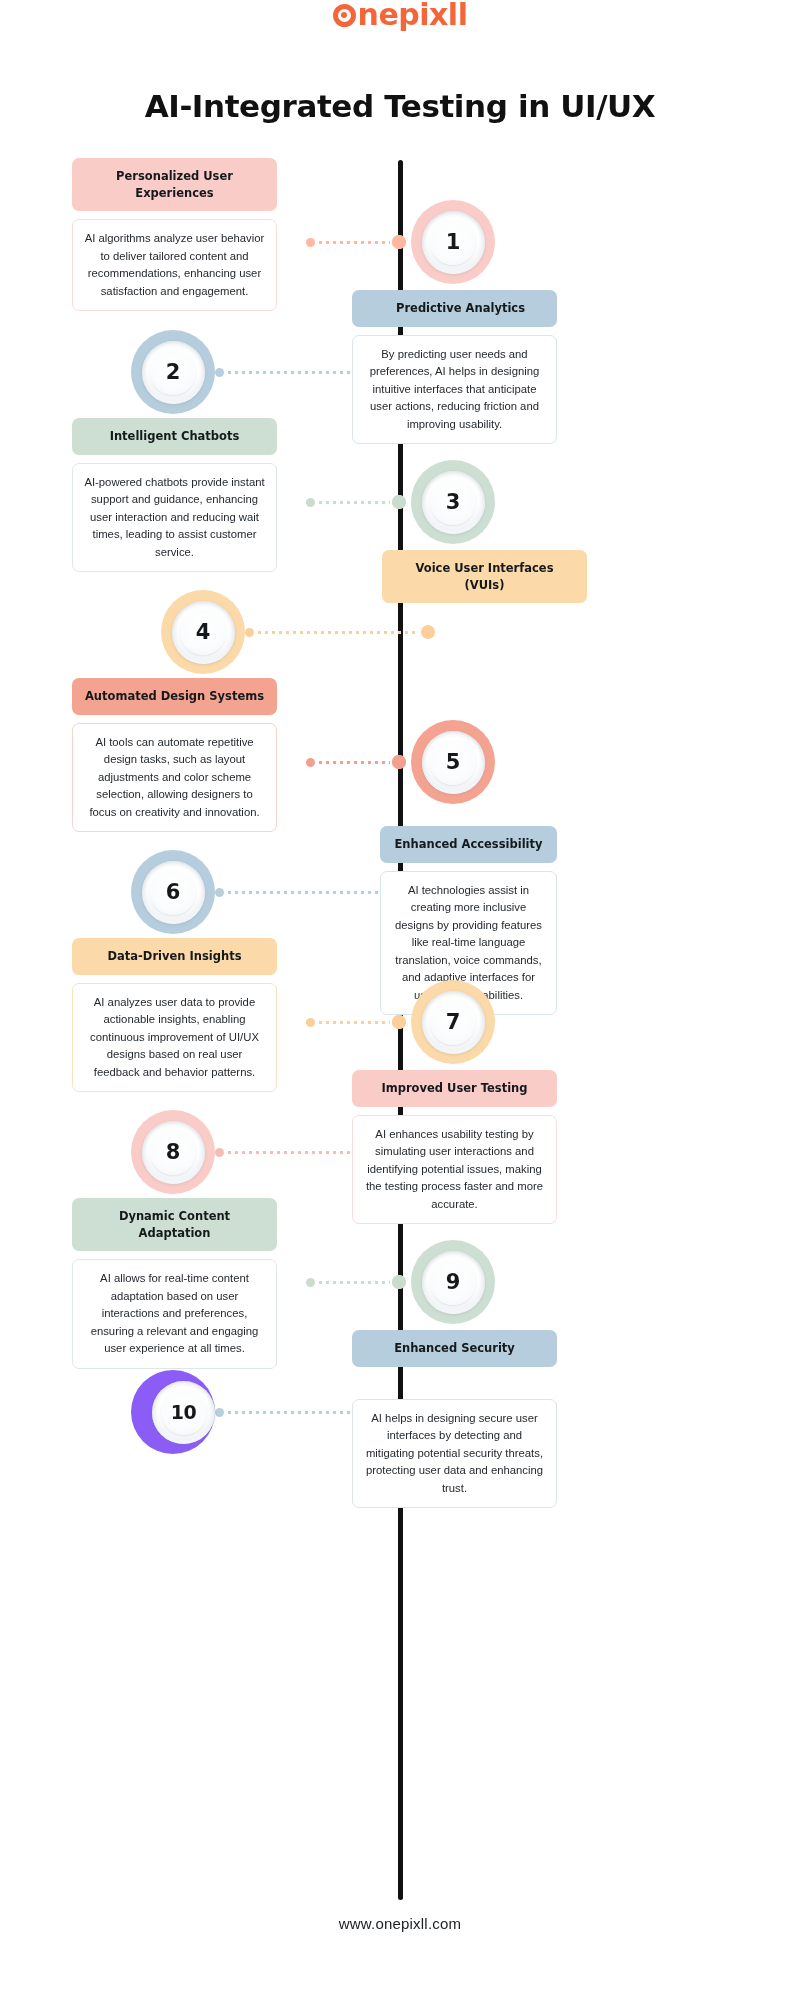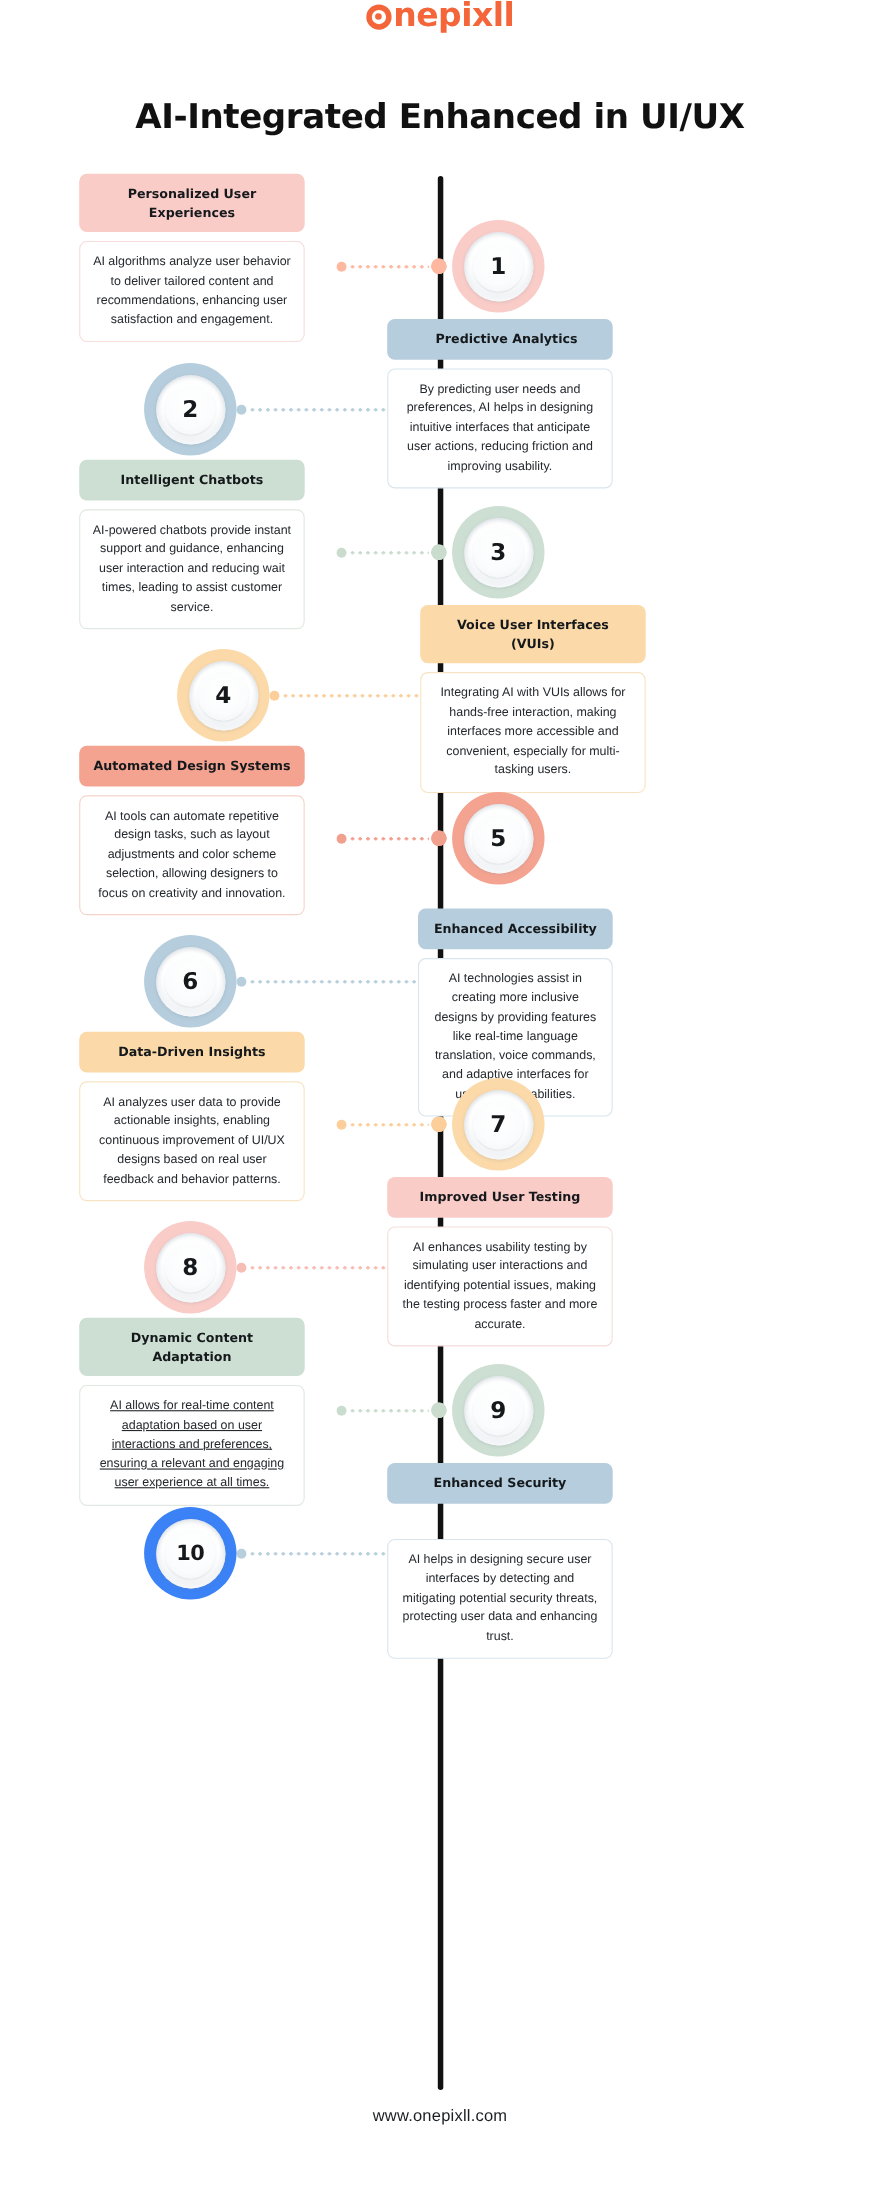--- a/index.html
+++ b/index.html
@@ -203,21 +203,21 @@
 </head>
 <body>
 
 <div class="brand">
   <span class="brand-logo">
       <span class="logo-o"></span>
       <span>nepixll</span>
     </span>
 </div>
 
-<h1 class="page-title">AI-Integrated Enhanced in UI/UX</h1>
+<h1 class="page-title">AI-Integrated Testing in UI/UX</h1>
 
 <div class="spine"></div>
 
 <div class="timeline" id="timeline">
     <div class="row" style="position: absolute; left: 0px; right: 0px; top: 8px;">
       <div class="card left" style="top: 0px;">
         <div class="card-head" style="background: rgb(249, 204, 200);">Personalized User Experiences</div>
         <div class="card-body" style="border-color: rgb(246, 221, 218);">AI algorithms analyze user behavior to deliver tailored content and recommendations, enhancing user satisfaction and engagement.</div>
       </div>
       <div class="marker right" style="top: 42px;">
@@ -277,21 +277,20 @@
       </div>
       <div class="connector" style="top: 77px; left: 306px; width: 100px;">
         <span class="conn-dot-small" style="background: rgb(202, 220, 206);"></span>
         <span class="conn-dots" style="background-image: radial-gradient(circle, rgb(202, 220, 206) 0px, rgb(202, 220, 206) 1.5px, rgba(0, 0, 0, 0) 1.6px);"></span>
         <span class="conn-dot-big" style="background: rgb(202, 220, 206);"></span>
       </div>
     </div>
     <div class="row" style="position: absolute; left: 0px; right: 0px; top: 400px; margin-left: 30px;">
       <div class="card right" style="top: 0px;">
         <div class="card-head" style="background: rgb(251, 217, 168);">Voice User Interfaces (VUIs)</div>
-        <div class="card-body" style="border-color: rgb(247, 227, 195);">Integrating AI with VUIs allows for hands-free interaction, making interfaces more accessible and convenient, especially for multi-tasking users.</div>
       </div>
       <div class="marker left" style="top: 40px;">
         <div class="ring" style="background: rgb(251, 217, 168);">
           <div class="ring-inner">
             <div class="ring-inner2">
               <span class="num">4</span>
             </div>
           </div>
         </div>
       </div>
@@ -383,21 +382,21 @@
       </div>
       <div class="connector" style="top: 75px; left: 215px; width: 190px;">
         <span class="conn-dot-small" style="background: rgb(246, 189, 181);"></span>
         <span class="conn-dots" style="background-image: radial-gradient(circle, rgb(246, 189, 181) 0px, rgb(246, 189, 181) 1.5px, rgba(0, 0, 0, 0) 1.6px);"></span>
         <span class="conn-dot-big" style="background: rgb(246, 189, 181);"></span>
       </div>
     </div>
     <div class="row" style="position: absolute; left: 0px; right: 0px; top: 1048px;">
       <div class="card left" style="top: 0px;">
         <div class="card-head" style="background: rgb(205, 223, 210);">Dynamic Content Adaptation</div>
-        <div class="card-body" style="border-color: rgb(223, 233, 225); text-decoration: underline;">AI allows for real-time content adaptation based on user interactions and preferences, ensuring a relevant and engaging user experience at all times.</div>
+        <div class="card-body" style="border-color: rgb(223, 233, 225);">AI allows for real-time content adaptation based on user interactions and preferences, ensuring a relevant and engaging user experience at all times.</div>
       </div>
       <div class="marker right" style="top: 42px;">
         <div class="ring" style="background: rgb(205, 223, 210);">
           <div class="ring-inner">
             <div class="ring-inner2">
               <span class="num">9</span>
             </div>
           </div>
         </div>
       </div>
@@ -409,21 +408,21 @@
         <span class="conn-dots" style="background-image: radial-gradient(circle, rgb(202, 220, 206) 0px, rgb(202, 220, 206) 1.5px, rgba(0, 0, 0, 0) 1.6px);"></span>
         <span class="conn-dot-big" style="background: rgb(202, 220, 206);"></span>
       </div>
     </div>
     <div class="row" style="position: absolute; left: 0px; right: 0px; top: 1180px;">
       <div class="card right" style="top: 0px;">
         <div class="card-head" style="background: rgb(181, 205, 220);">Enhanced Security</div>
         <div class="card-body" style="border-color: rgb(216, 229, 237); margin-top: 32px;">AI helps in designing secure user interfaces by detecting and mitigating potential security threats, protecting user data and enhancing trust.</div>
       </div>
       <div class="marker left" style="top: 40px;">
-        <div class="ring" style="background: #3b82f6;">
+        <div class="ring" style="background: #8b5cf6; justify-content: flex-end;">
           <div class="ring-inner">
             <div class="ring-inner2">
               <span class="num wide">10</span>
             </div>
           </div>
         </div>
       </div>
       <div class="connector" style="top: 75px; left: 215px; width: 190px;">
         <span class="conn-dot-small" style="background: rgb(183, 207, 221);"></span>
         <span class="conn-dots" style="background-image: radial-gradient(circle, rgb(183, 207, 221) 0px, rgb(183, 207, 221) 1.5px, rgba(0, 0, 0, 0) 1.6px);"></span>

